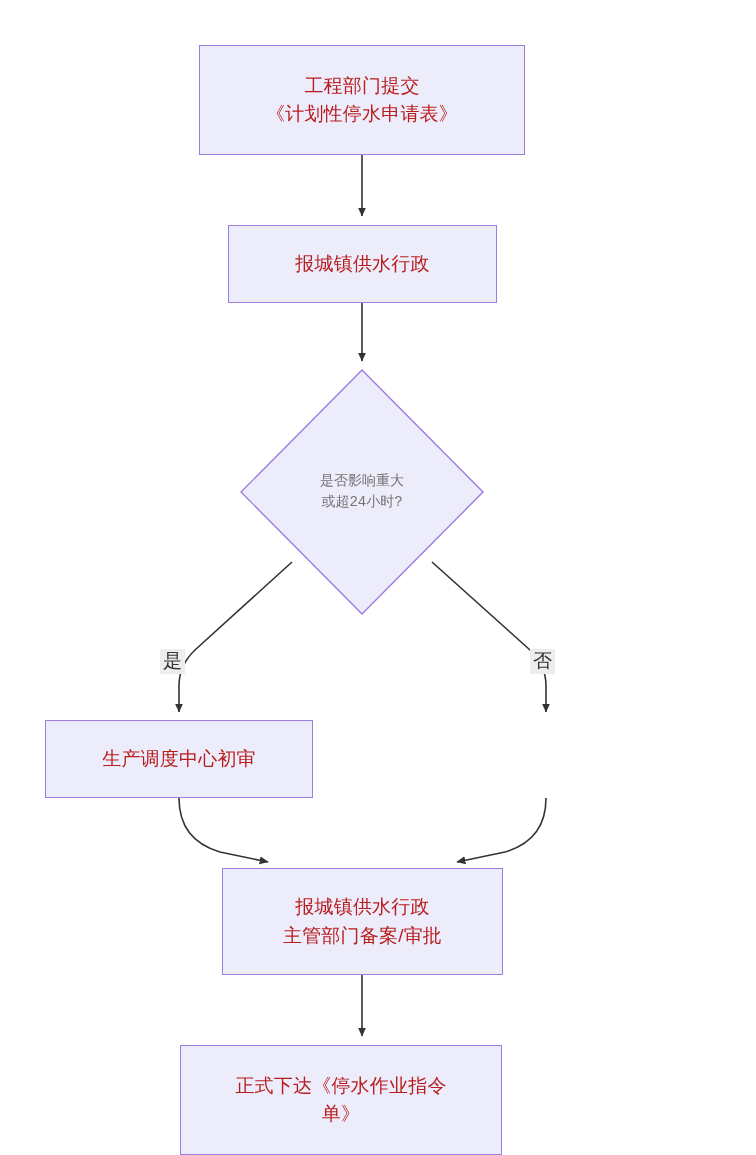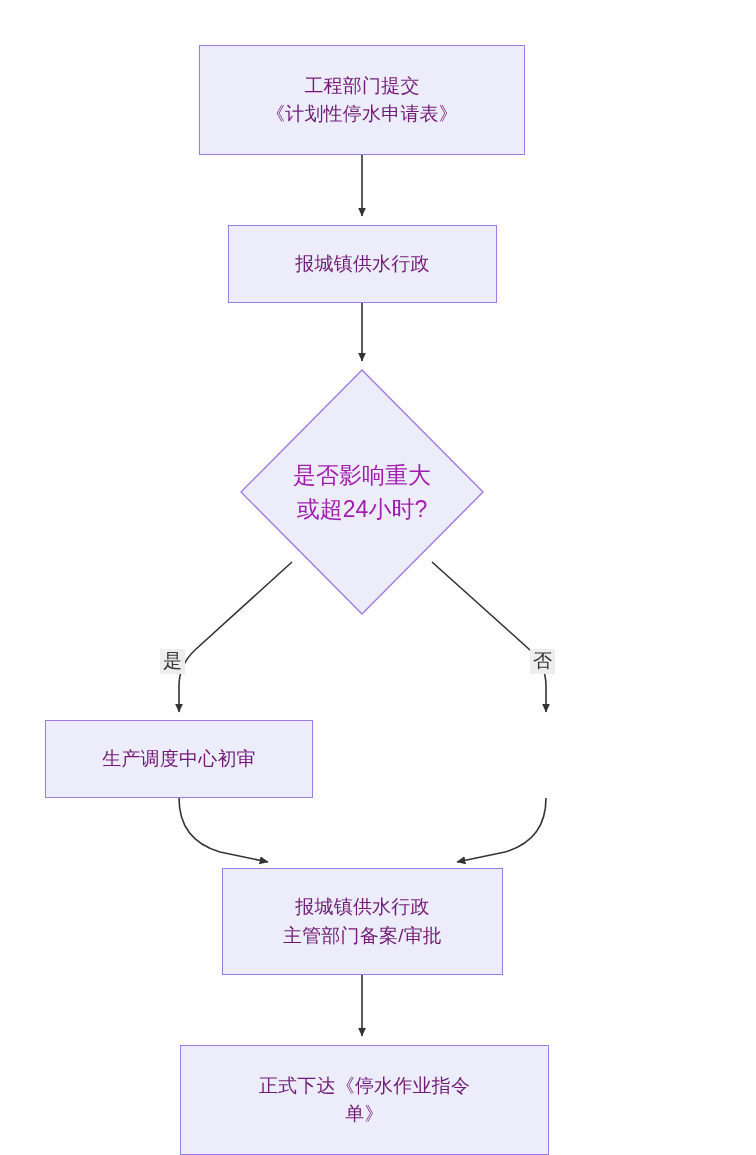--- a/index.html
+++ b/index.html
@@ -27,21 +27,21 @@
     top: 0;
     width: 756px;
     height: 1155px;
     pointer-events: none;
   }
   .node {
     position: absolute;
     box-sizing: border-box;
     background: #ececfb;
     border: 1.4px solid #9f7ae0;
-    color: #701a75;
+    color: #b91c1c;
     display: flex;
     align-items: center;
     justify-content: center;
     text-align: center;
     line-height: 1.5;
     font-size: 19px;
     letter-spacing: 0.2px;
     white-space: pre-line;
   }
   .node-label {
@@ -62,24 +62,25 @@
   .diamond-text {
     position: absolute;
     left: 0;
     top: 0;
     width: 100%;
     height: 100%;
     display: flex;
     align-items: center;
     justify-content: center;
     text-align: center;
-    color: #a21caf;
-    font-size: 23px;
+    color: #737373;
+    font-size: 14px;
     line-height: 1.5;
     white-space: pre-line;
+    font-family: Liberation Mono, monospace;
   }
   .edge-label {
     position: absolute;
     background: #ededed;
     color: #333333;
     font-size: 19px;
     line-height: 1.2;
     padding: 1px 3px;
     white-space: nowrap;
   }
@@ -135,18 +136,18 @@
   <div class="node" style="left:45px; top:720px; width:268px; height:78px;">
     <span class="node-label">生产调度中心初审</span>
   </div>
 
 
   <div class="node" style="left:222px; top:868px; width:281px; height:107px;">
     <span class="node-label">报城镇供水行政
 主管部门备案/审批</span>
   </div>
 
-  <div class="node" style="left:180px; top:1045px; width:369px; height:110px;">
+  <div class="node" style="left:180px; top:1045px; width:322px; height:110px;">
     <span class="node-label">正式下达《停水作业指令
 单》</span>
   </div>
 
 </div>
 
 </body></html>

